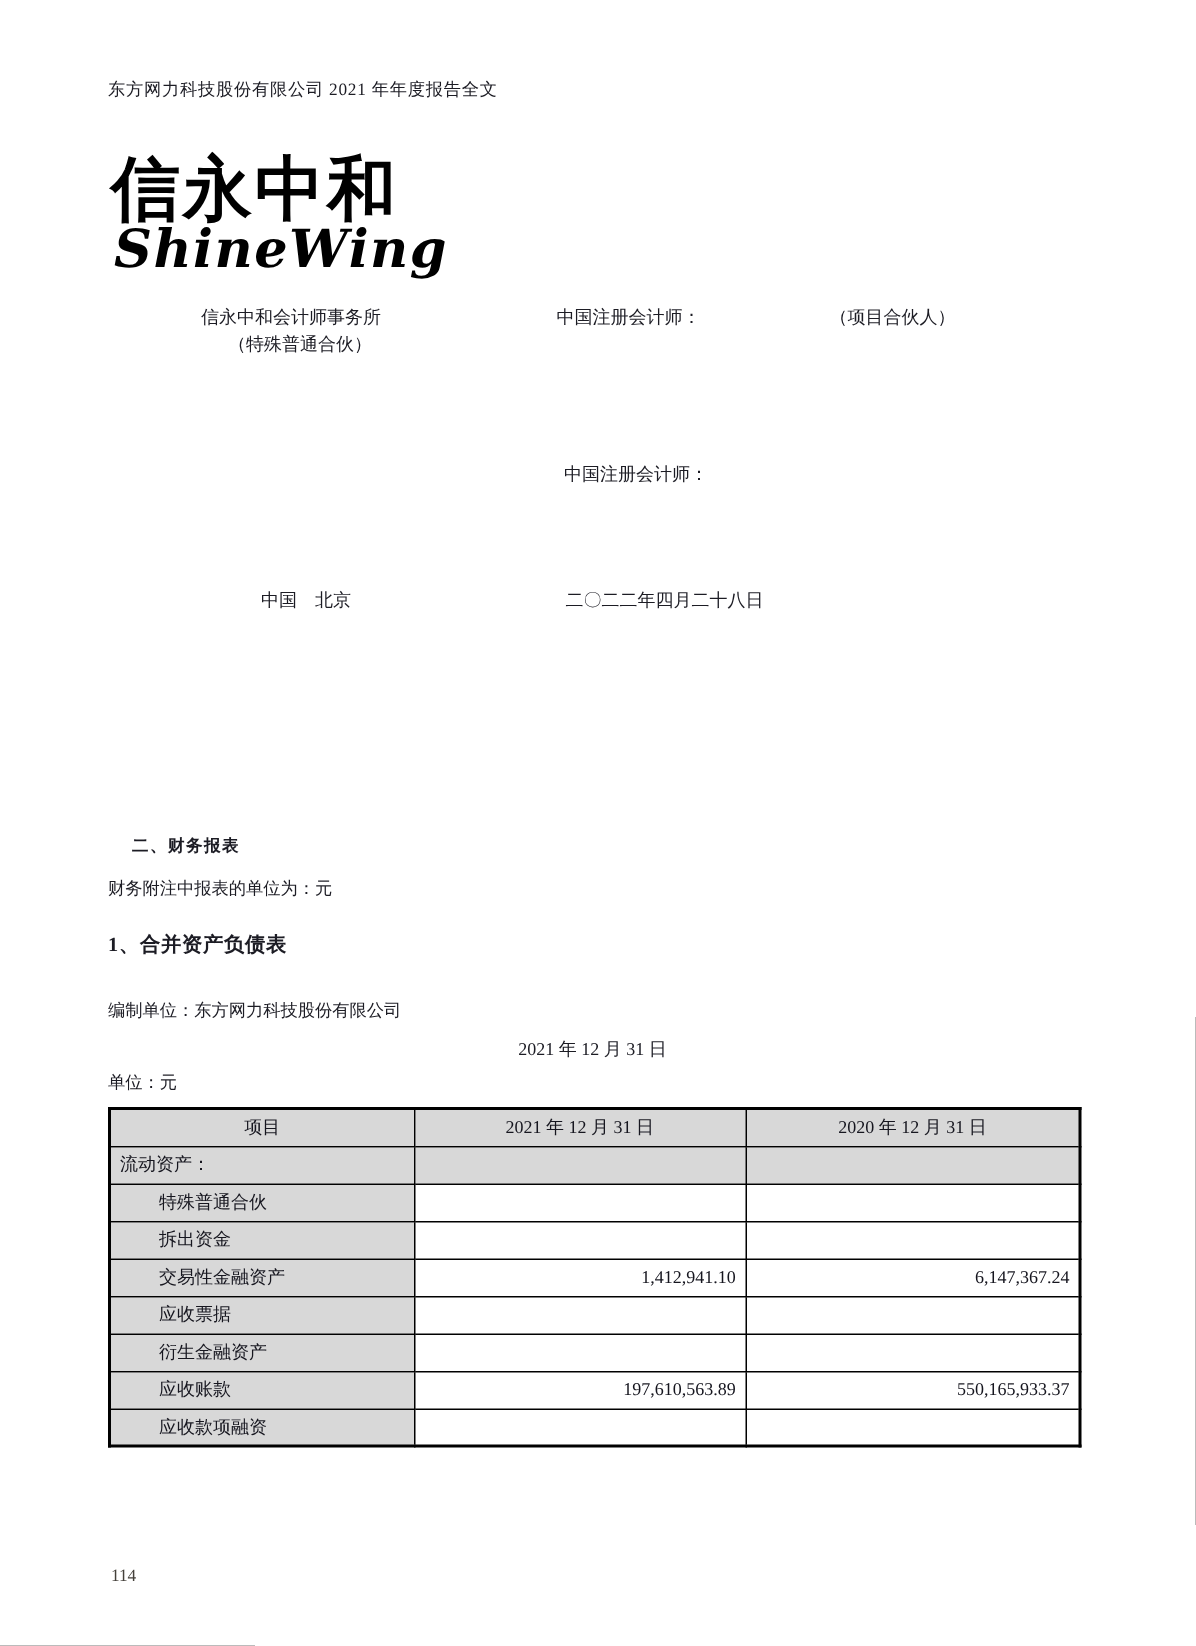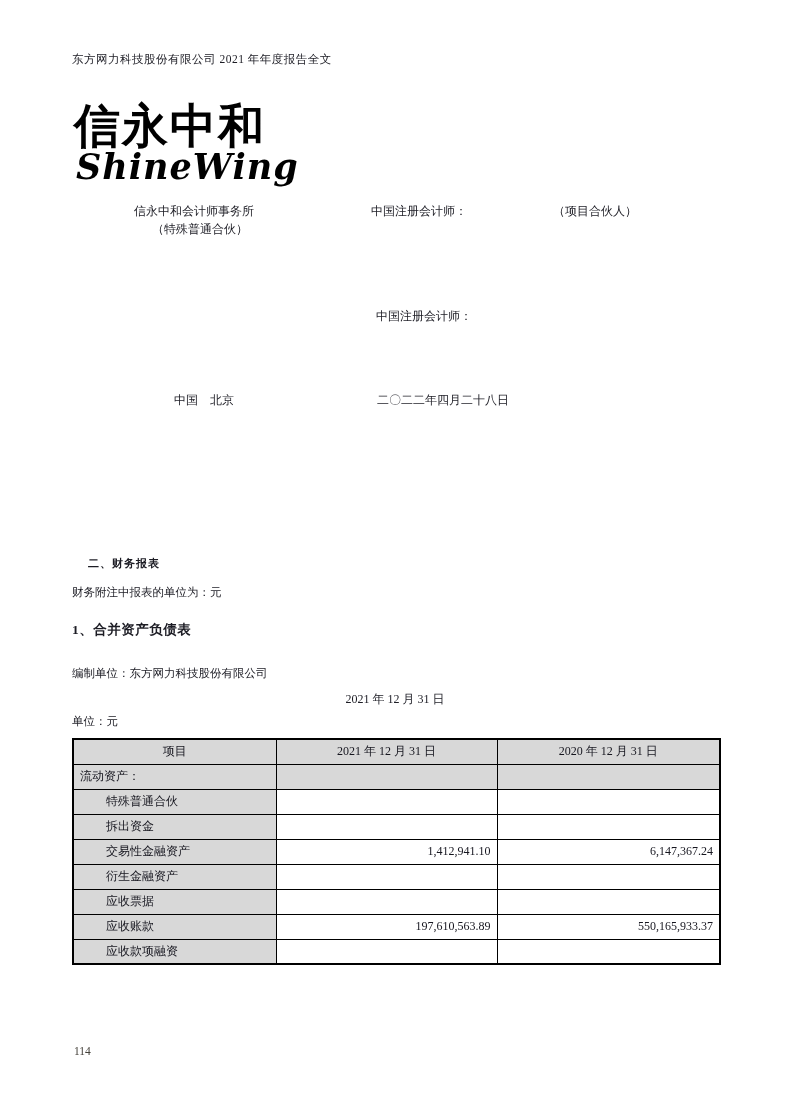--- a/index.html
+++ b/index.html
@@ -183,26 +183,26 @@
         <td class="lbl">拆出资金</td>
         <td class="val"></td>
         <td class="val"></td>
       </tr>
         <tr class="row-item">
         <td class="lbl">交易性金融资产</td>
         <td class="val">1,412,941.10</td>
         <td class="val">6,147,367.24</td>
       </tr>
         <tr class="row-item">
+        <td class="lbl">应收票据</td>
+        <td class="val"></td>
+        <td class="val"></td>
+      </tr>
+        <tr class="row-item">
         <td class="lbl">衍生金融资产</td>
-        <td class="val"></td>
-        <td class="val"></td>
-      </tr>
-        <tr class="row-item">
-        <td class="lbl">应收票据</td>
         <td class="val"></td>
         <td class="val"></td>
       </tr>
         <tr class="row-item">
         <td class="lbl">应收账款</td>
         <td class="val">197,610,563.89</td>
         <td class="val">550,165,933.37</td>
       </tr>
         <tr class="row-item">
         <td class="lbl">应收款项融资</td>

